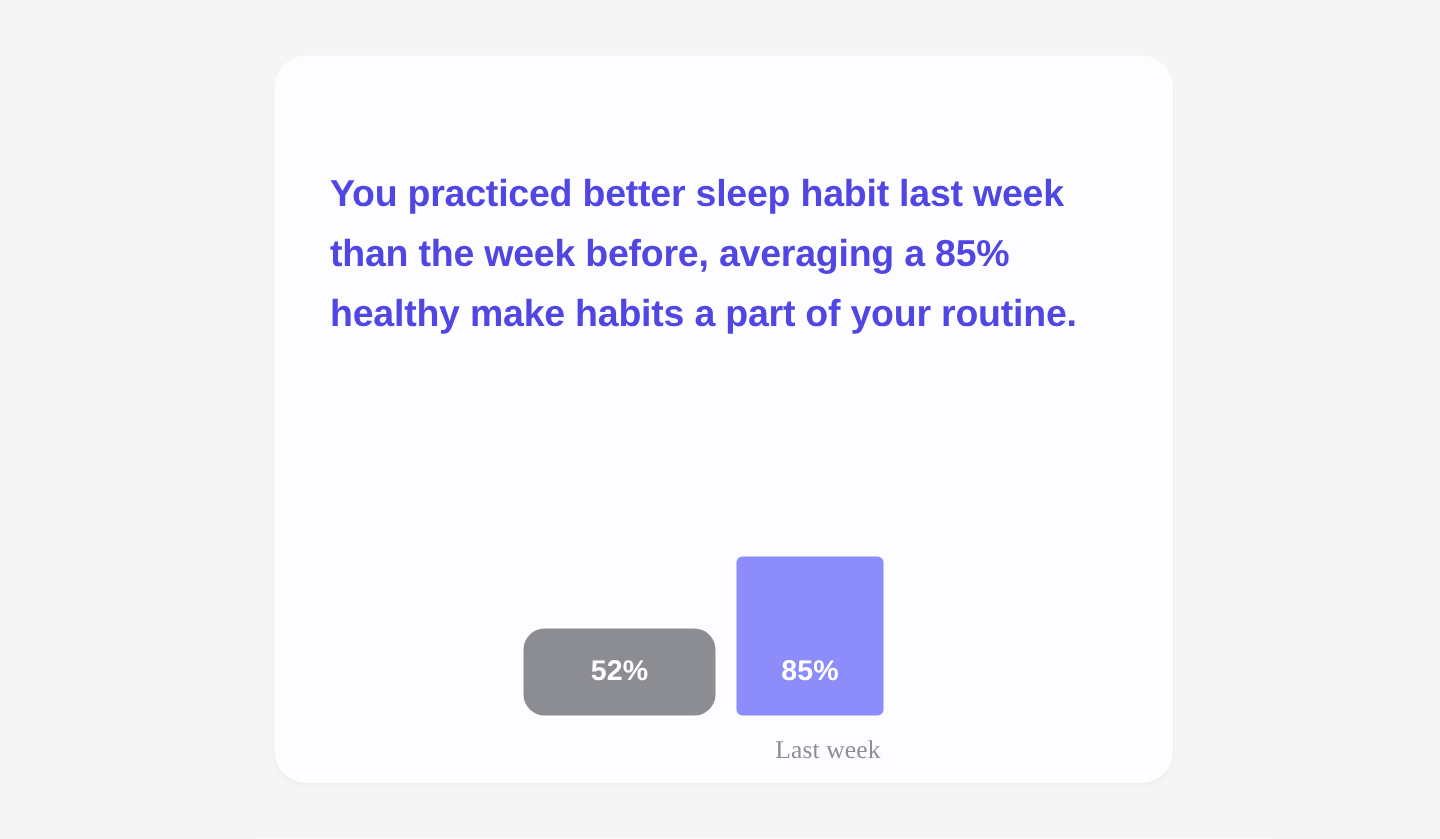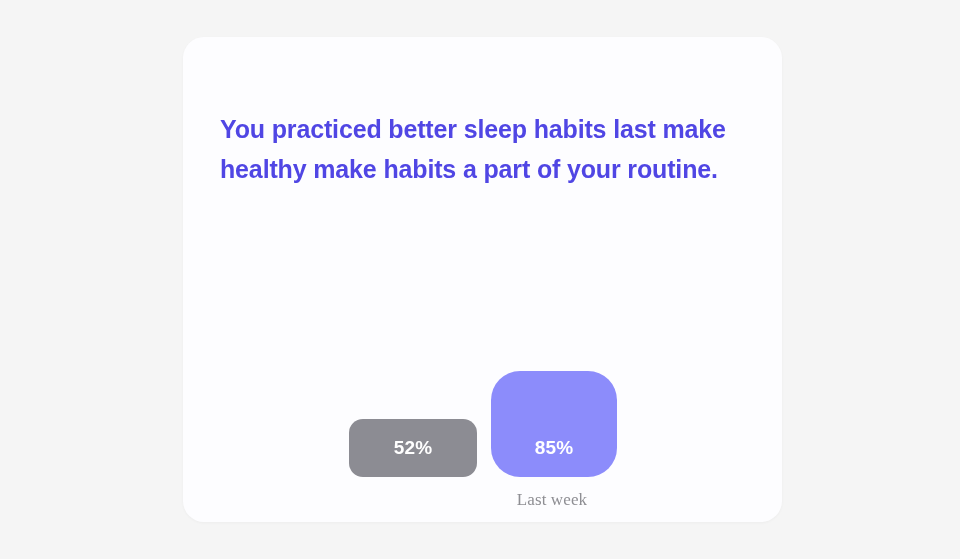--- a/index.html
+++ b/index.html
@@ -68,24 +68,24 @@
   }
   .bar-week2 {
     left: 166px;         
     width: 128px;
     height: 58px;
     background: #8c8c93;
     border-radius: 14px;
   }
   .bar-lastweek {
     left: 308px;         
-    width: 126px;
+    width: 98px;
     height: 106px;
     background: #8c8cfb;
-    border-radius: 29px;
+    border-radius: 4px;
     text-align: center;
   }
   .bar-value {
     font-size: 19px;
     font-weight: 700;
     color: #ffffff;
     letter-spacing: 0.1px;
     line-height: 1;
     padding-bottom: 20px;   
     user-select: none;
@@ -109,21 +109,22 @@
     width: 122px;
     font-family: Liberation Serif, serif;
   }
 </style>
 </head>
 <body>
 
 <div class="insight-card">
 
   <p class="headline">
-    <span class="headline-line">You practiced better sleep habits last make</span>
+    <span class="headline-line">You practiced better sleep habit last week</span>
+    <span class="headline-line">than the week before, averaging a 85%</span>
     <span class="headline-line">healthy make habits a part of your routine.</span>
   </p>
 
   <div class="chart">
 
     <div class="bar bar-week2">
       <span class="bar-value">52%</span>
     </div>
 
     <div class="bar bar-lastweek">

